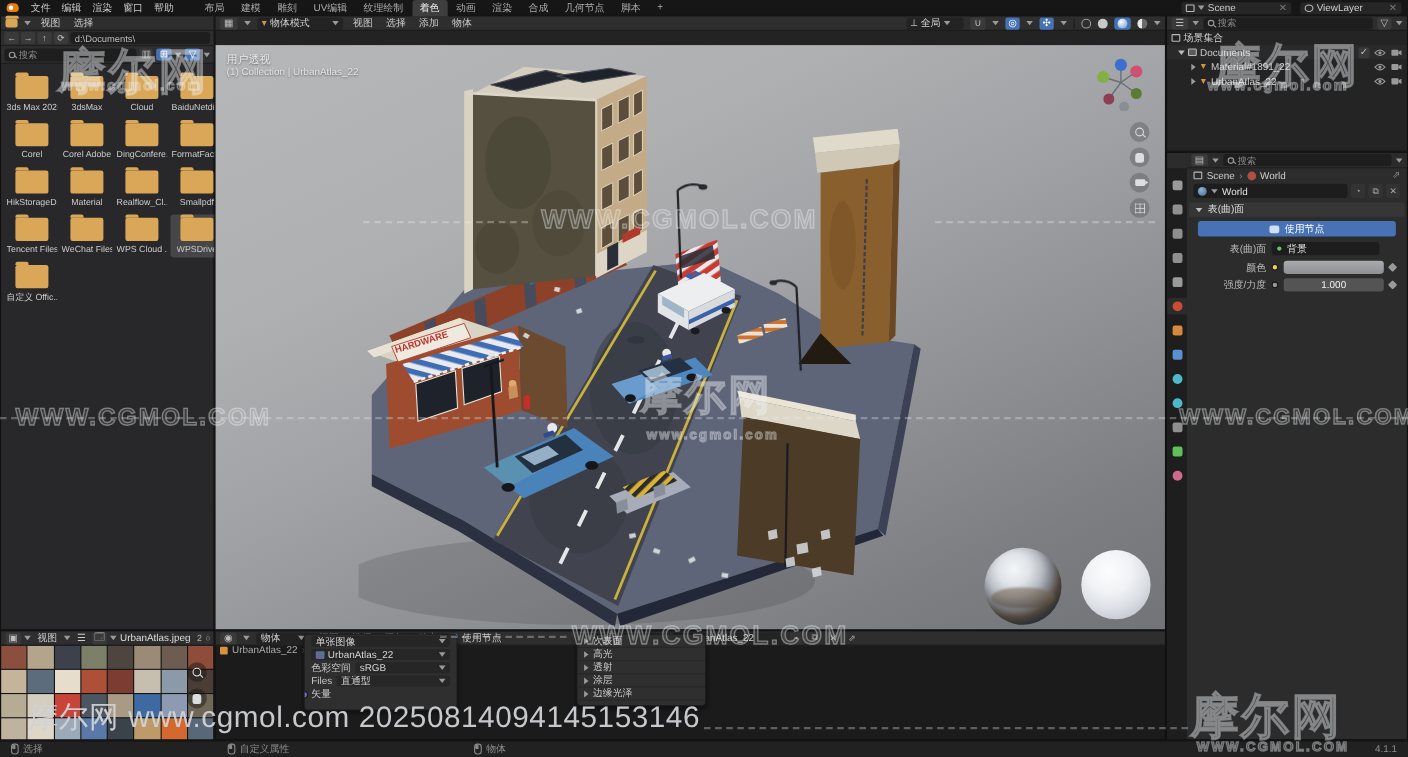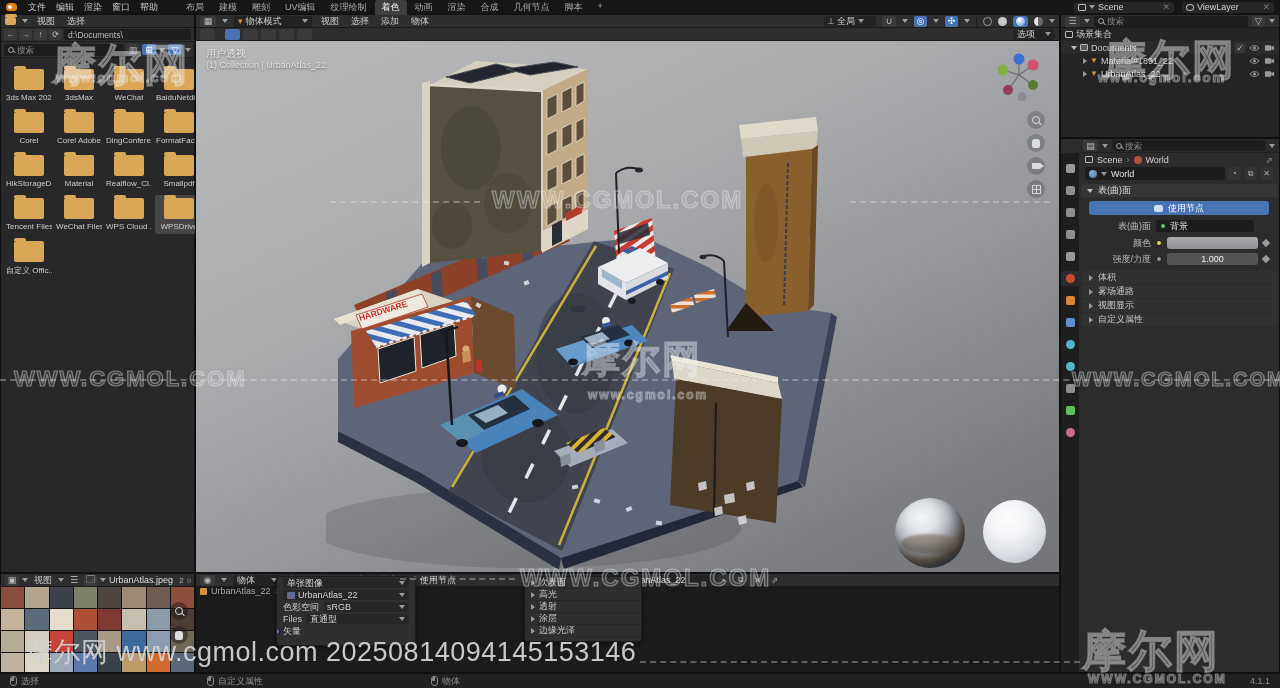--- a/index.html
+++ b/index.html
@@ -200,21 +200,21 @@
         <span class="folder-label">3ds Max 2020</span>
       </div>
 
       <div class="folder">
         <span class="folder-icon"></span>
         <span class="folder-label">3dsMax</span>
       </div>
 
       <div class="folder">
         <span class="folder-icon"></span>
-        <span class="folder-label">WeChat</span>
+        <span class="folder-label">Cloud</span>
       </div>
 
       <div class="folder">
         <span class="folder-icon"></span>
         <span class="folder-label">BaiduNetdis...</span>
       </div>
 
       <div class="folder">
         <span class="folder-icon"></span>
         <span class="folder-label">Corel</span>
@@ -312,35 +312,20 @@
     <span class="btn blue" style="width:13px">✣</span>
       <span class="car"></span>
     <span class="sep"></span>
     <span class="shading-dot wire"></span>
     <span class="shading-dot"></span>
     <span class="shading-pill">
         <span class="shading-dot" style="background:radial-gradient(circle at 35% 30%,#fff,#9ec1e8 60%,#5b84b8)"></span>
       </span>
     <span class="shading-dot half"></span>
     <span class="car"></span>
-  </div>
-  <div class="vp-toolbar">
-    <span class="toolbtn"></span>
-    <span style="width:4px"></span>
-    <span class="toolbtn blue"></span>
-    <span class="toolbtn"></span>
-    <span class="toolbtn"></span>
-    <span class="toolbtn"></span>
-    <span class="toolbtn"></span>
-    <span class="grow"></span>
-    <span class="field" style="width:42px">
-      <span>选项</span>
-        <span class="grow"></span>
-        <span class="car"></span>
-    </span>
   </div>
   <div id="vp-content">
     <div class="vp-label">用户透视</div>
     <div class="vp-context">(1) Collection | UrbanAtlas_22</div>
 
     <svg style="position:absolute;left:130px;top:12px" width="520" height="521" viewBox="0 0 520 521">
       <defs>
         <pattern id="awnp" width="10" height="10" patternUnits="userSpaceOnUse" patternTransform="rotate(105)">
           <rect width="10" height="10" fill="#e8eaee"></rect>
             <rect width="5" height="10" fill="#3f6db5"></rect>
@@ -729,42 +714,20 @@
     </div>
     <div class="prow" style="margin-top:2px">
       <span class="plabel">强度/力度</span>
       <span class="sock" style="background:#9a9a9a"></span>
       <span class="slider">
           <span>1.000</span>
         </span>
       <span class="key-diamond"></span>
     </div>
     <div style="height:4px"></div>
-    <div>
-
-        <div class="collapsed-row">
-          <span class="tri-r"></span>
-          <span>体积</span>
-        </div>
-
-        <div class="collapsed-row">
-          <span class="tri-r"></span>
-          <span>雾场通路</span>
-        </div>
-
-        <div class="collapsed-row">
-          <span class="tri-r"></span>
-          <span>视图显示</span>
-        </div>
-
-        <div class="collapsed-row">
-          <span class="tri-r"></span>
-          <span>自定义属性</span>
-        </div>
-      </div>
   </div>
 </div>
 
 <div id="imageeditor" class="ed">
   <div class="ehdr" style="gap:3px">
     <span class="btn" style="width:14px">▣</span>
       <span class="car"></span>
     <span class="menu">视图</span>
       <span class="car"></span>
     <span class="menu">☰</span>

